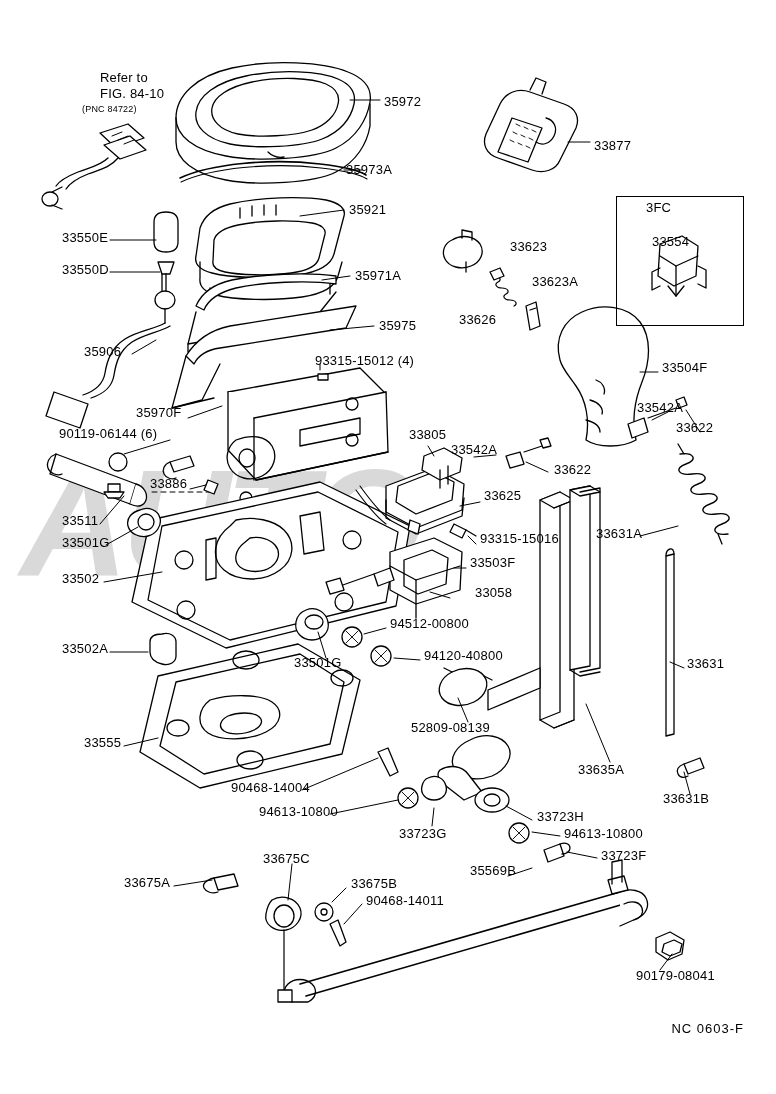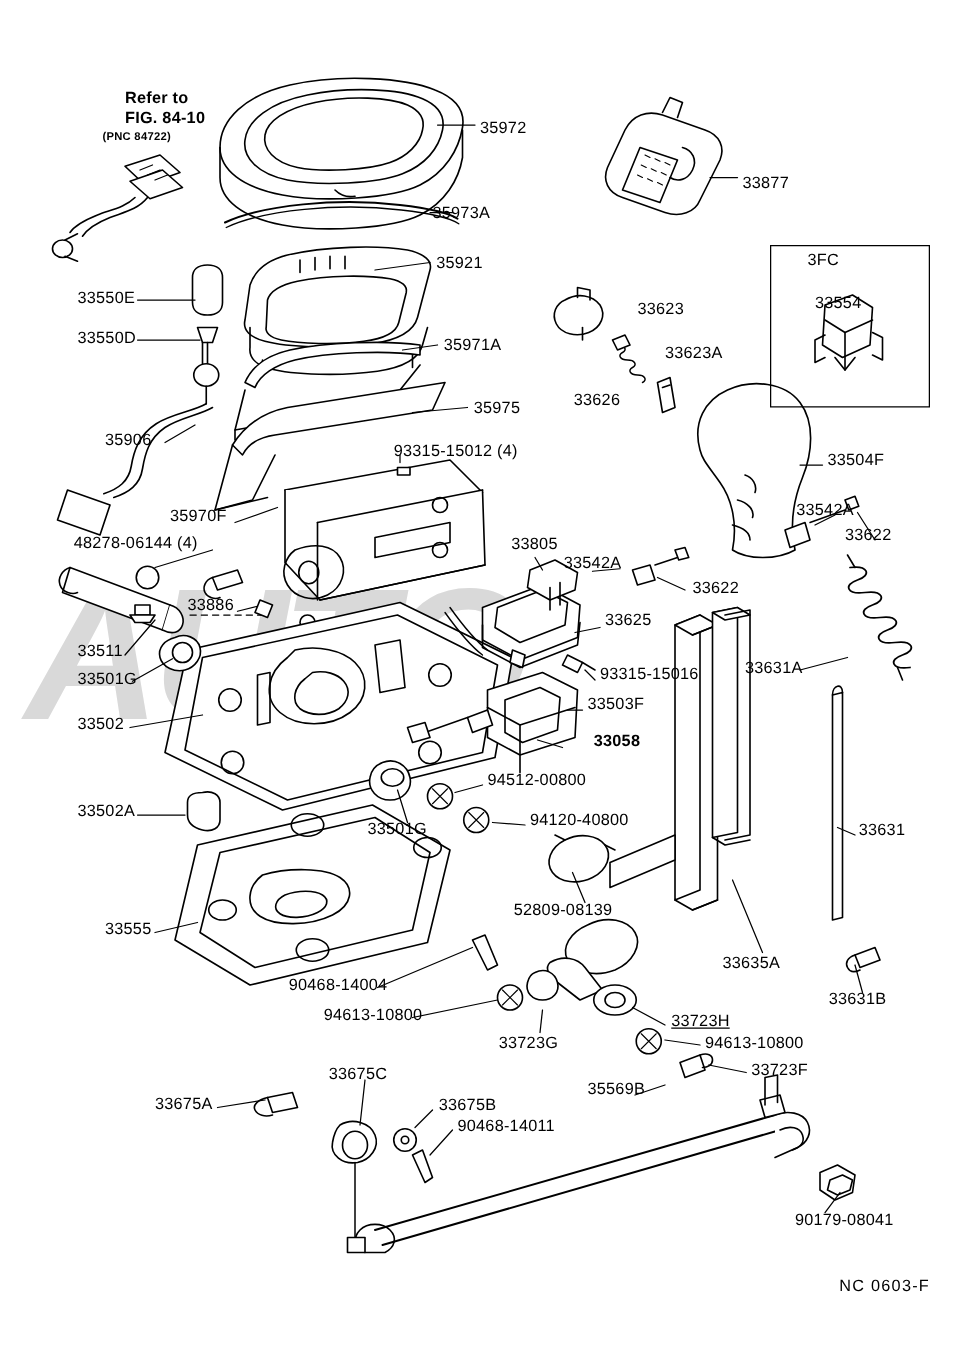--- a/index.html
+++ b/index.html
@@ -20,24 +20,24 @@
   .lbl {
     position: absolute;
     font-family: "Liberation Sans", sans-serif;
     font-size: 13px;
     color: #000000;
     white-space: nowrap;
     letter-spacing: 0.2px;
   }
   .lbl.tiny {
     font-size: 9px;
-    font-weight: bold;
+    font-weight: normal;
   }
   .lbl.bold {
-    font-weight: bold;
+    font-weight: normal;
     padding-left: 20px;
   }
   .wm {
     position: absolute;
     left: 0;
     top: 455px;
     width: 776px;
     height: 160px;
     overflow: hidden;
     pointer-events: none;
@@ -384,21 +384,21 @@
   <div class="lbl" style="left:532px; top:274px;">33623A</div>
   <div class="lbl" style="left:62px;  top:262px;">33550D</div>
   <div class="lbl" style="left:459px; top:312px;">33626</div>
   <div class="lbl" style="left:379px; top:318px;">35975</div>
   <div class="lbl" style="left:84px;  top:344px;">35906</div>
   <div class="lbl" style="left:315px; top:353px;">93315-15012 (4)</div>
   <div class="lbl" style="left:662px; top:360px;">33504F</div>
   <div class="lbl" style="left:136px; top:405px;">35970F</div>
   <div class="lbl" style="left:637px; top:400px;">33542A</div>
   <div class="lbl" style="left:676px; top:420px;">33622</div>
-  <div class="lbl" style="left:59px;  top:426px;">48278-06144 (4)</div>
+  <div class="lbl" style="left:59px;  top:426px;">90119-06144 (6)</div>
   <div class="lbl" style="left:409px; top:427px;">33805</div>
   <div class="lbl" style="left:451px; top:442px;">33542A</div>
   <div class="lbl" style="left:554px; top:462px;">33622</div>
   <div class="lbl" style="left:150px; top:476px;">33886</div>
   <div class="lbl" style="left:484px; top:488px;">33625</div>
   <div class="lbl" style="left:596px; top:526px;">33631A</div>
   <div class="lbl" style="left:62px;  top:513px;">33511</div>
   <div class="lbl" style="left:480px; top:531px;">93315-15016</div>
   <div class="lbl" style="left:62px;  top:535px;">33501G</div>
   <div class="lbl" style="left:470px; top:555px;">33503F</div>
@@ -408,21 +408,21 @@
   <div class="lbl" style="left:62px;  top:641px;">33502A</div>
   <div class="lbl" style="left:424px; top:648px;">94120-40800</div>
   <div class="lbl" style="left:294px; top:655px;">33501G</div>
   <div class="lbl" style="left:687px; top:656px;">33631</div>
   <div class="lbl" style="left:411px; top:720px;">52809-08139</div>
   <div class="lbl" style="left:84px;  top:735px;">33555</div>
   <div class="lbl" style="left:578px; top:762px;">33635A</div>
   <div class="lbl" style="left:231px; top:780px;">90468-14004</div>
   <div class="lbl" style="left:663px; top:791px;">33631B</div>
   <div class="lbl" style="left:259px; top:804px;">94613-10800</div>
-  <div class="lbl" style="left:537px; top:809px;text-decoration:underline;">33723H</div>
+  <div class="lbl" style="left:537px; top:809px;">33723H</div>
   <div class="lbl" style="left:399px; top:826px;">33723G</div>
   <div class="lbl" style="left:564px; top:826px;">94613-10800</div>
   <div class="lbl" style="left:601px; top:848px;">33723F</div>
   <div class="lbl" style="left:263px; top:851px;">33675C</div>
   <div class="lbl" style="left:470px; top:863px;">35569B</div>
   <div class="lbl" style="left:124px; top:875px;">33675A</div>
   <div class="lbl" style="left:351px; top:876px;">33675B</div>
   <div class="lbl" style="left:366px; top:893px;">90468-14011</div>
   <div class="lbl" style="left:593px; top:968px;margin-left:43px;">90179-08041</div>
 

